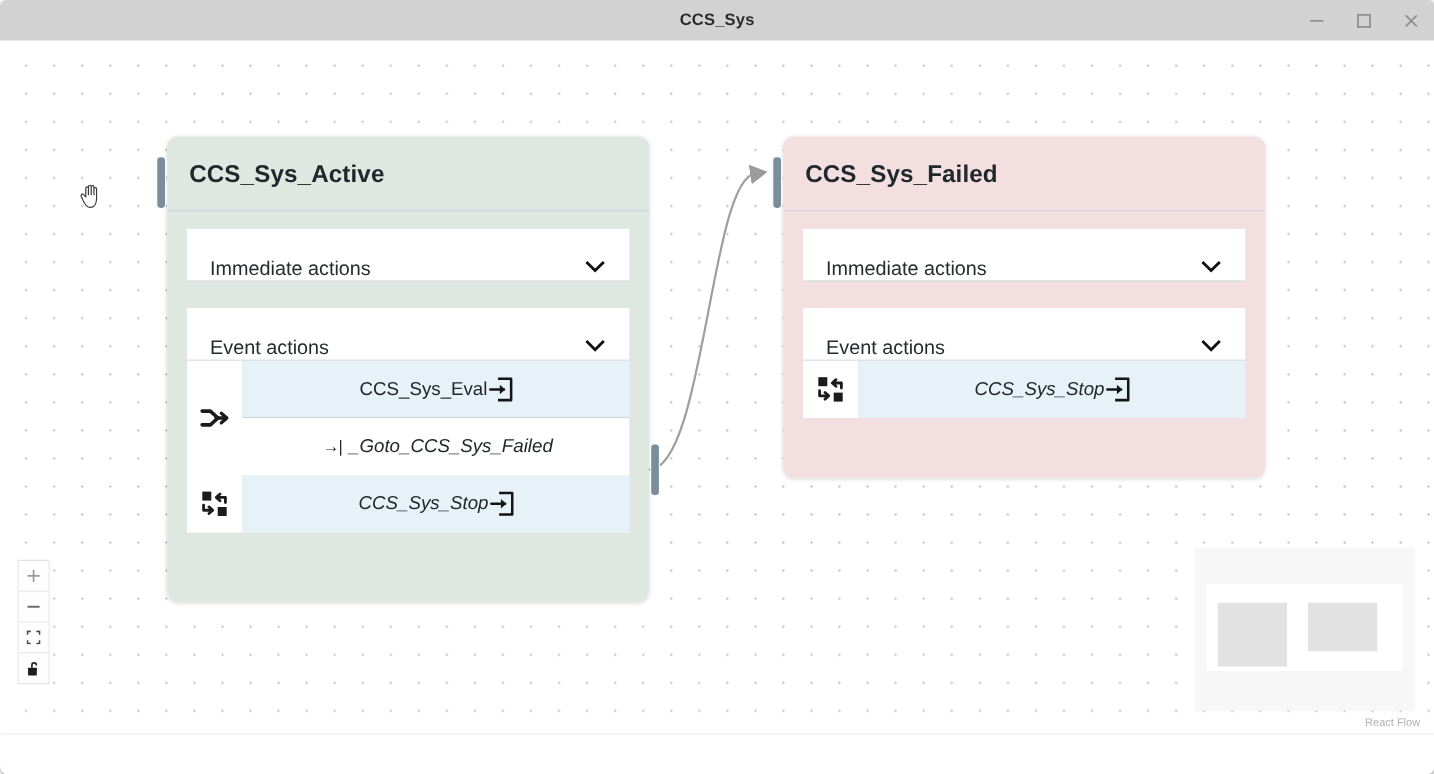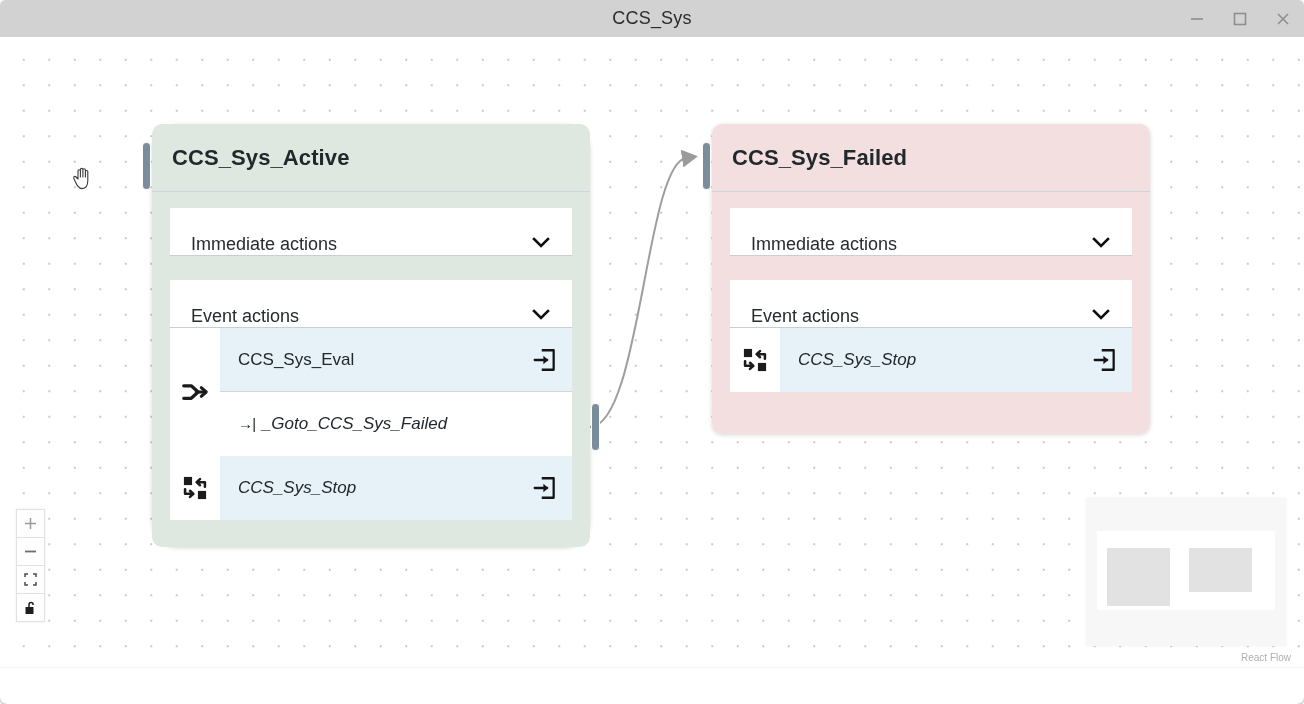--- a/index.html
+++ b/index.html
@@ -22,23 +22,24 @@
     left: 0; top: 0;
     width: 1304px; height: 37px;
     background: #d2d2d2;
     border-top-left-radius: 7px;
     border-top-right-radius: 7px;
     display: flex;
     align-items: center;
     justify-content: center;
   }
   .titlebar-title {
-    font-size: 18px;
+    font-size: 15px;
     color: #2b2b2b;
     letter-spacing: .2px;
+    font-weight: bold;
   }
   .winbtns {
     position: absolute;
     right: 0; top: 0;
     height: 37px;
     display: flex;
     align-items: center;
   }
   .winbtn {
     width: 43px; height: 37px;
@@ -132,24 +133,24 @@
   .act-icon-cell {
     width: 50px;
     flex: 0 0 50px;
     background: #ffffff;
     display: flex;
     align-items: center;
     justify-content: center;
   }
   .act-rows { flex: 1 1 auto; }
   .act-row {
-    height: 64px;
+    height: 52px;
     display: flex;
     align-items: center;
-    justify-content: space-between;
+    justify-content: center;
     padding: 0 14px 0 18px;
     box-sizing: border-box;
     background: #e6f1f8;
     border-bottom: 1px solid #cfd9de;
   }
   .act-row.plain { background: #ffffff; }
   .act-row.last { border-bottom: none; font-style: italic; }
   .act-label {
     font-size: 17px;
     color: #21272b;
@@ -266,21 +267,21 @@
 
     <svg class="edge-layer">
       <defs>
         <marker id="arrowhead" markerWidth="9" markerHeight="9" refX="2" refY="4.5" orient="auto">
           <path d="M0,0 L0,9 L8,4.5 z" fill="#9b9b9b"></path>
         </marker>
       </defs>
       <path d="M 590,390 C 640,390 646,127 686,121" fill="none" stroke="#9e9e9e" stroke-width="2" marker-end="url(#arrowhead)"></path>
     </svg>
 
-    <div class="node green" style="left:152px; top:87px; width:438px; height:423px;border-radius:26px;">
+    <div class="node green" style="left:152px; top:87px; width:438px; height:423px;">
       <div class="node-inner">
         <div class="node-header">
           <span class="node-title">CCS_Sys_Active</span>
         </div>
         <div class="node-body">
 
           <div class="section">
             <span class="section-label">Immediate actions</span>
             <svg class="chev" width="26" height="26" viewBox="0 0 26 26">
               <path d="M6 10 L13 17 L20 10" fill="none" stroke="#111" stroke-width="2.6" stroke-linecap="square"></path>

